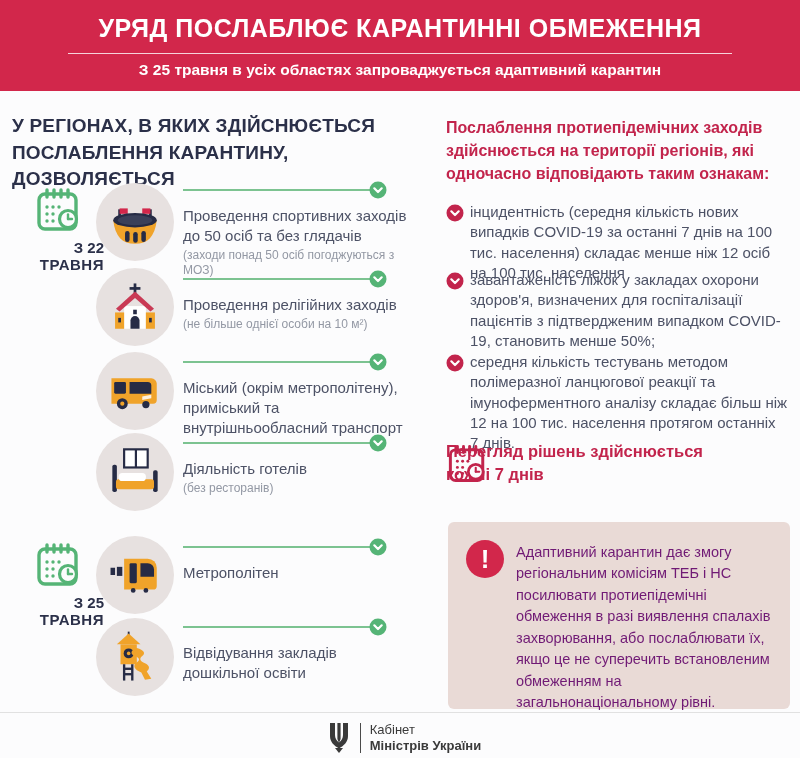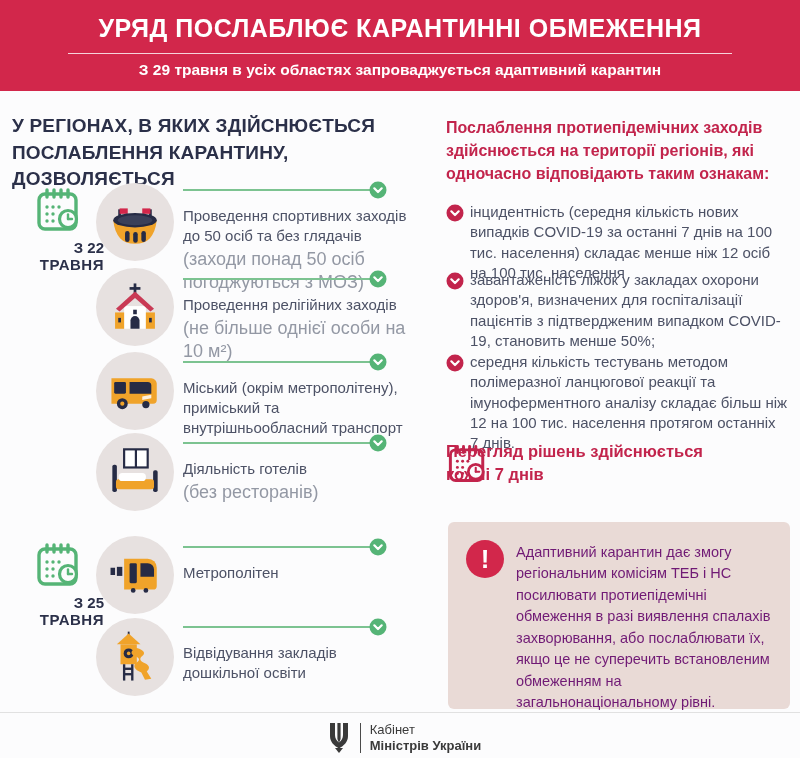--- a/index.html
+++ b/index.html
@@ -23,21 +23,21 @@
     background:#e7e1e0; display:flex; align-items:center; justify-content:center; }
   .c1{left:96px;top:183px;} .c2{left:96px;top:268px;} .c3{left:96px;top:352px;}
   .c4{left:96px;top:433px;} .c5{left:96px;top:536px;} .c6{left:96px;top:618px;}
 
   .item { position:absolute; left:183px; width:245px; }
   .i1{top:181px;} .i2{top:270px;} .i3{top:353px;} .i4{top:434px;} .i5{top:538px;} .i6{top:618px;}
   .item .rule { position:relative; height:17px; }
   .item .rule .bar { position:absolute; left:0; top:8px; width:188px; height:2px; background:#7cc391; }
   .item .rule svg { position:absolute; left:186px; top:0; }
   .item .title { margin-top:8px; width:228px; color:#4d5266; font-size:15px; line-height:1.33; }
-  .item .note { margin-top:2px; width:244px; color:#9398a4; font-size:18px; line-height:1.3; }
+  .item .note { margin-top:2px; width:244px; color:#9398a4; font-size:12px; line-height:1.3; }
 
   .date-group { position:absolute; width:92px; text-align:right; }
   .d1{left:12px;top:185px;} .d2{left:12px;top:540px;}
   .date-group svg { display:block; margin:0 auto; }
   .date-l1 { margin-top:6px; color:#2b3049; font-size:15px; font-weight:bold; }
   .date-l2 { color:#2b3049; font-size:15px; font-weight:bold; letter-spacing:.5px; }
 
   
   .right-heading { position:absolute; left:446px; top:116px; width:340px;
     color:#c2244c; font-size:16px; font-weight:bold; line-height:1.45; }
@@ -67,21 +67,21 @@
   .org .l2 { font-weight:bold; }
 </style>
 </head>
 <body>
 
 <div class="page">
 
   <header class="hdr">
     <div class="hdr-title">УРЯД ПОСЛАБЛЮЄ КАРАНТИННІ ОБМЕЖЕННЯ</div>
     <div class="hdr-rule"></div>
-    <div class="hdr-subtitle">З 29 травня в усіх областях запроваджується адаптивний карантин</div>
+    <div class="hdr-subtitle">З 25 травня в усіх областях запроваджується адаптивний карантин</div>
   </header>
 
   <h2 class="left-heading">У РЕГІОНАХ, В ЯКИХ ЗДІЙСНЮЄТЬСЯ ПОСЛАБЛЕННЯ КАРАНТИНУ, ДОЗВОЛЯЄТЬСЯ</h2>
 
   <div class="date-group d1">
     <svg width="48" height="48" viewBox="0 0 48 48">
       <rect x="5" y="9" width="37" height="35" rx="6" fill="none" stroke="#55b476" stroke-width="3.4"></rect>
       <g stroke="#55b476" stroke-width="3.4" stroke-linecap="round">
         <line x1="13" y1="5" x2="13" y2="12"></line>
           <line x1="20" y1="5" x2="20" y2="12"></line>

